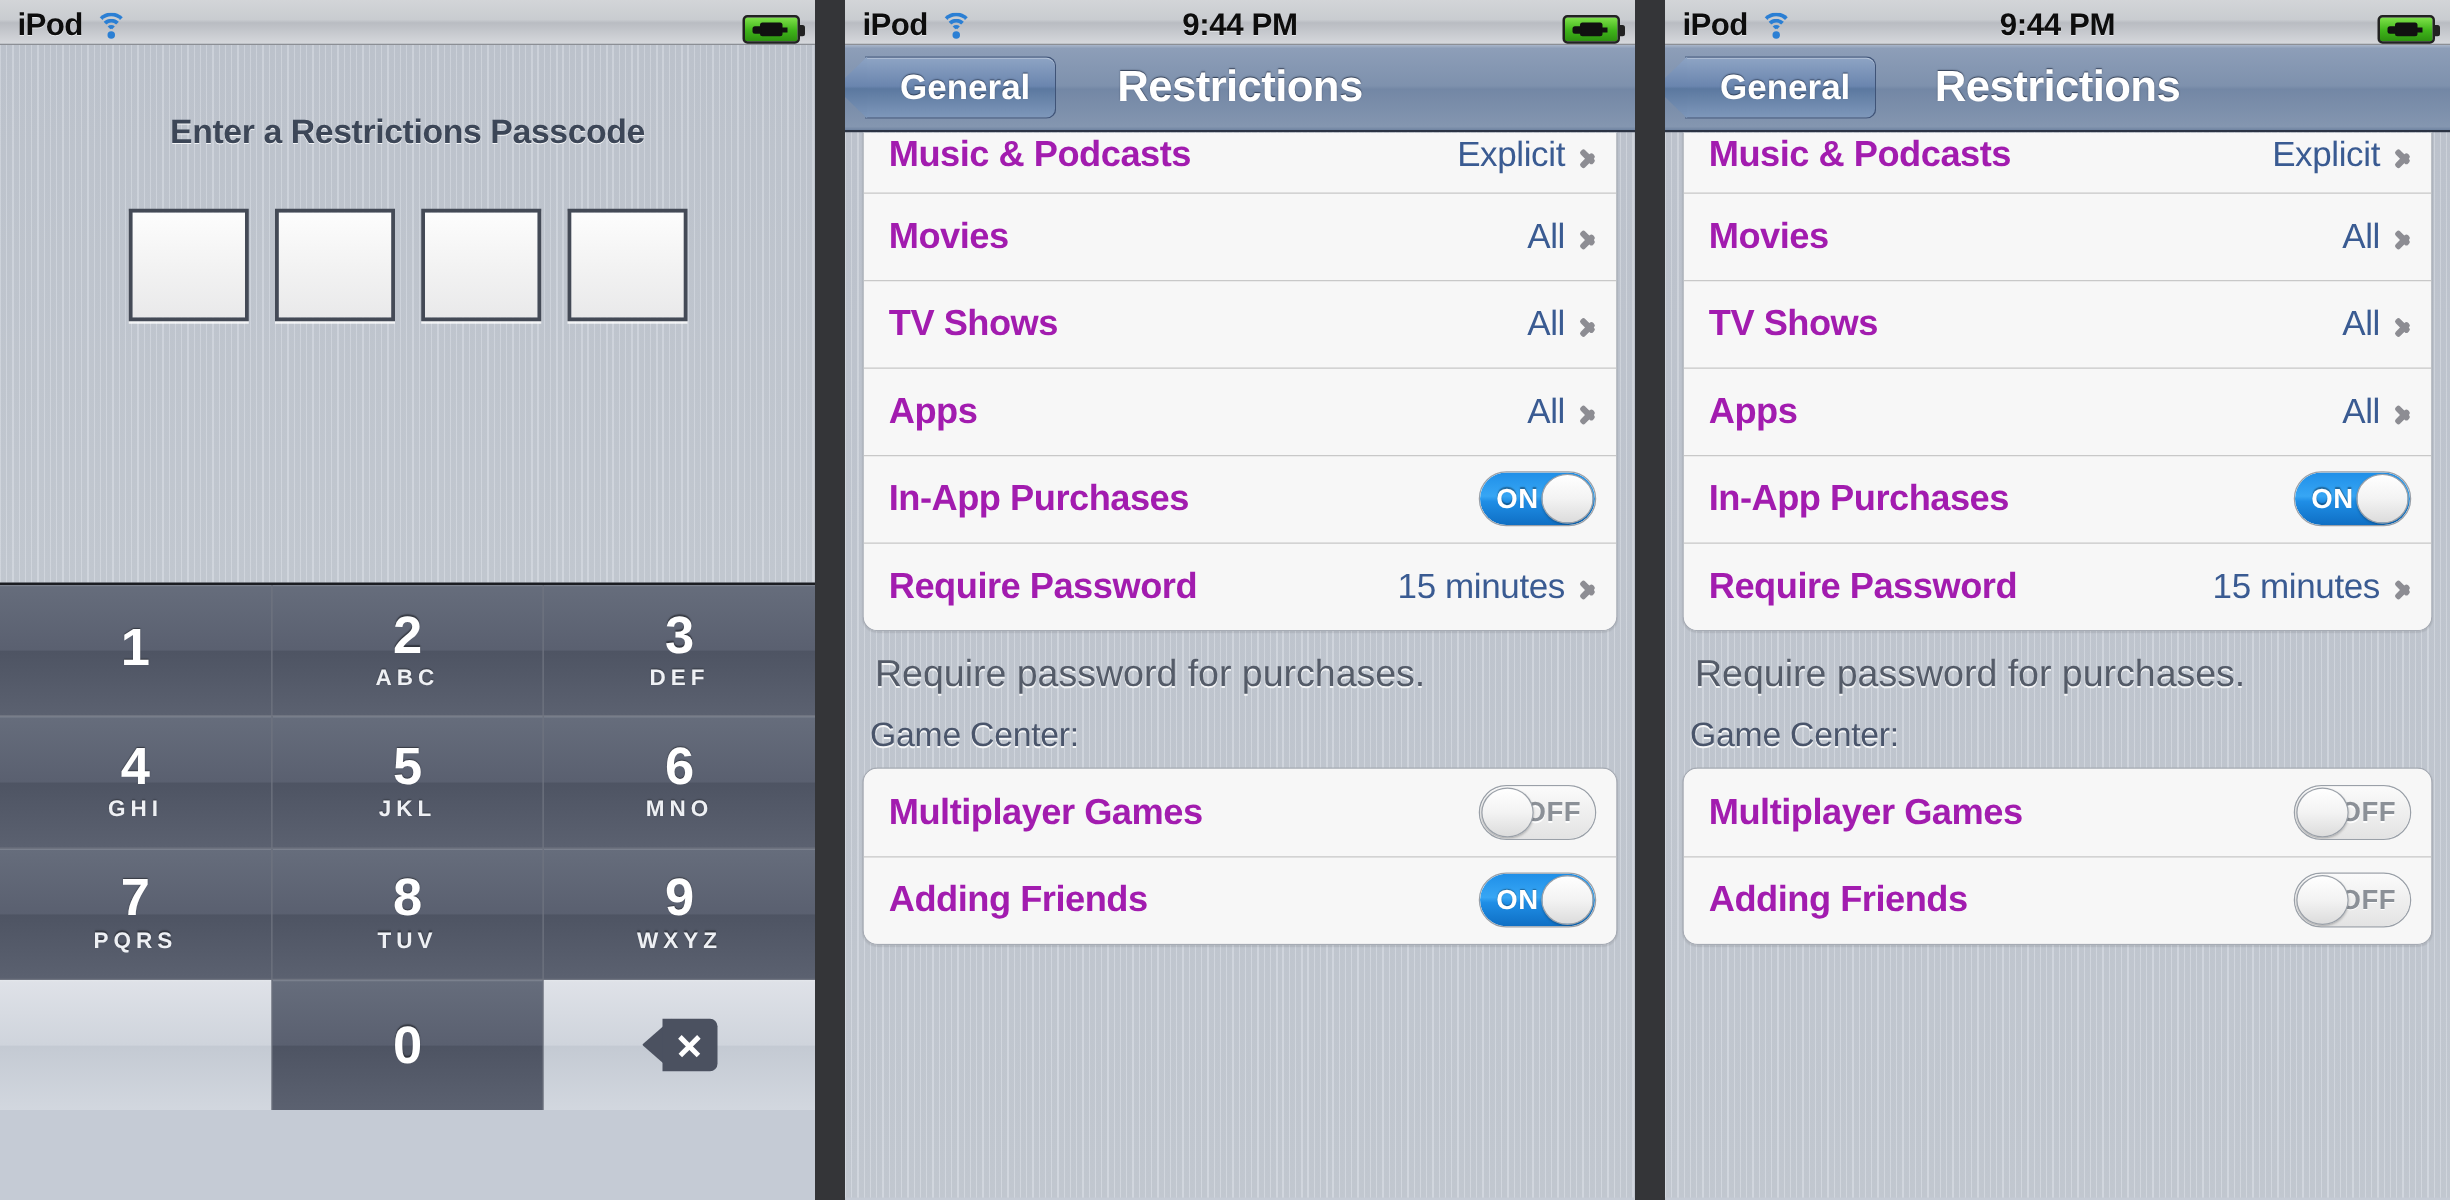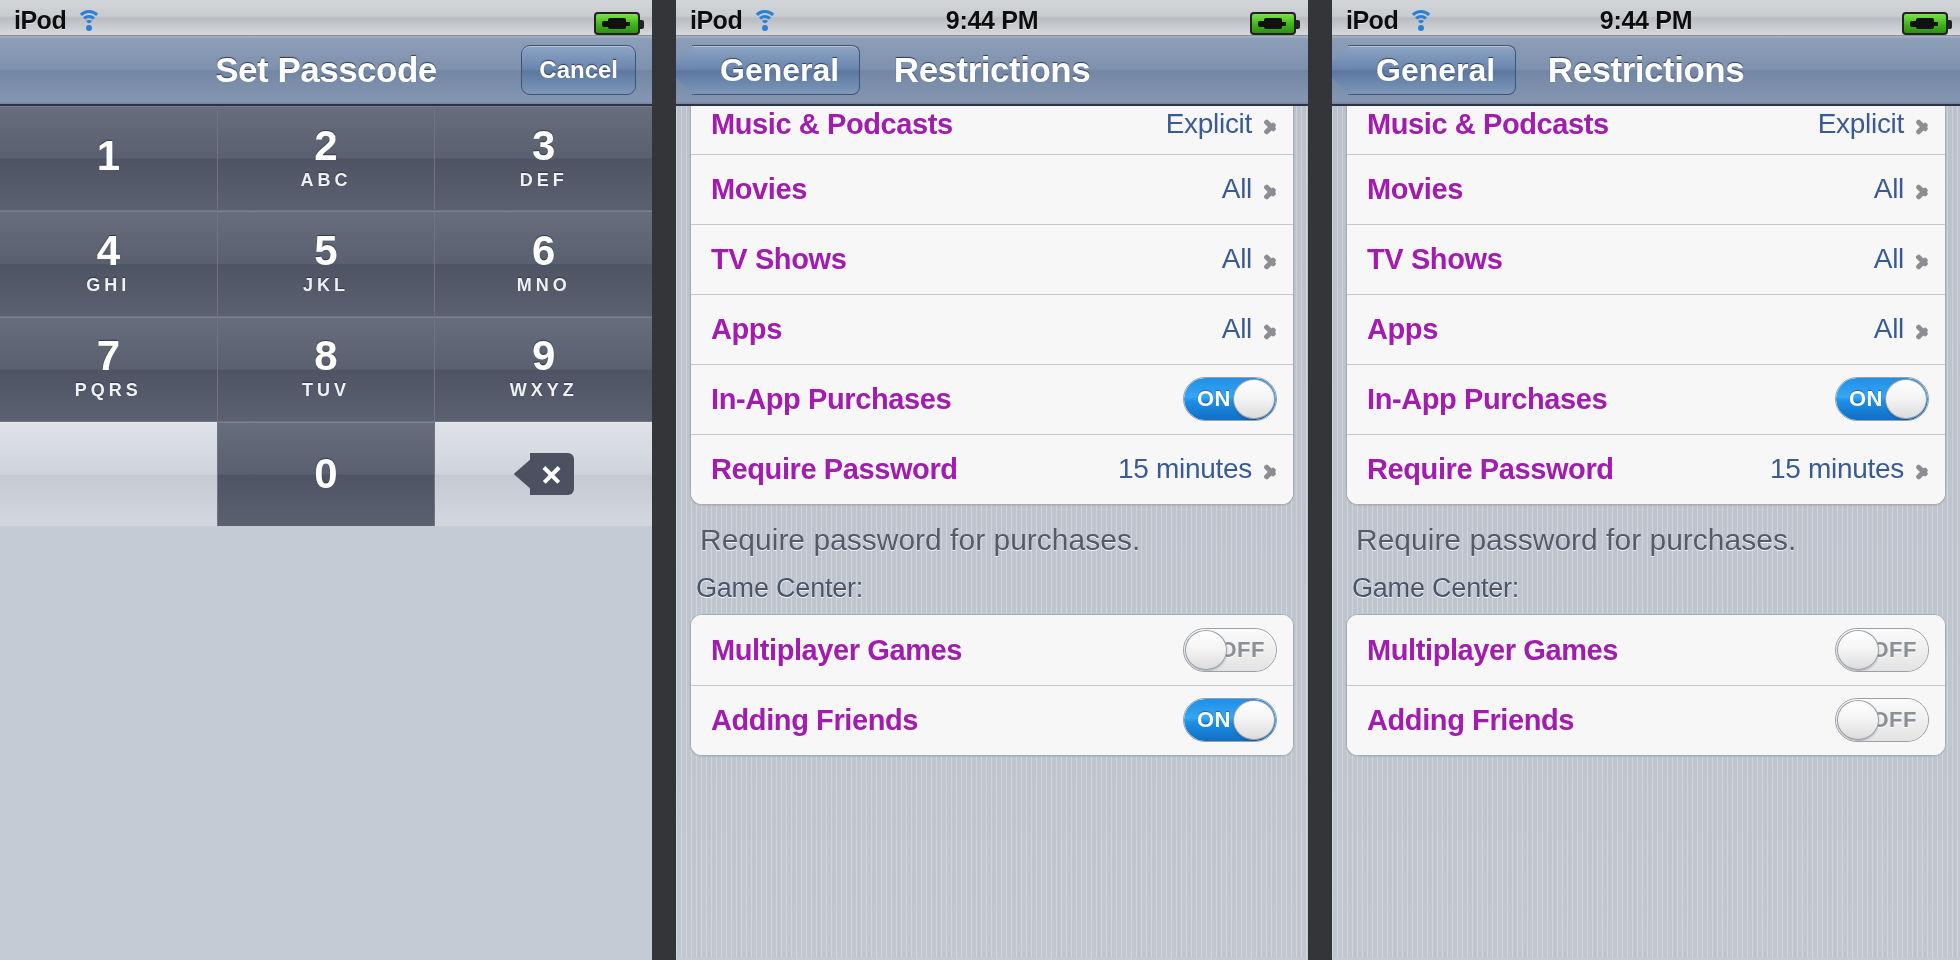--- a/index.html
+++ b/index.html
@@ -56,21 +56,21 @@
     font-weight:bold; color:#fff; letter-spacing:-0.5px;
     text-shadow:0 -1px 1px rgba(20,30,50,0.75); }
 
   
   .backbtn { position:relative; margin-left:16px; height:50px; padding:0 20px 0 28px;
     display:flex; align-items:center; justify-content:center; z-index:3;
     background:linear-gradient(to bottom,#8ea4c4 0%,#6a85ae 48%,#5b789f 52%,#7e97ba 100%);
     border:1px solid #3f5377; border-left:none;
     border-radius:0 8px 8px 0;
     box-shadow:inset 0 1px 0 rgba(255,255,255,0.35);
-    font-size:32px; font-weight:bold; color:#fff;
+    font-size:28px; font-weight:bold; color:#fff;
     text-shadow:0 -1px 1px rgba(20,30,50,0.7); }
   .backbtn .arrow { position:absolute; left:-24px; top:-1px; width:26px; height:50px;
     background:linear-gradient(to bottom,#8ea4c4 0%,#6a85ae 48%,#5b789f 52%,#7e97ba 100%);
     clip-path:polygon(100% 0,100% 100%,0 50%);
     border-left:1px solid transparent;
     filter:drop-shadow(-1px 0 0 #3f5377); }
 
   .cancelbtn { position:absolute; right:16px; height:50px; padding:0 17px;
     display:flex; align-items:center; justify-content:center; z-index:3;
     background:linear-gradient(to bottom,#8ea4c4 0%,#6a85ae 48%,#5b789f 52%,#7e97ba 100%);
@@ -179,25 +179,30 @@
             <span class="dot"></span>
         </span>
       </div>
       <div class="sb-right">
         <span class="battery">
             <span class="plug"></span>
           </span>
       </div>
     </div>
 
-    <div class="navbar">
-      <div class="nav-title">Set Passcode</div>
-      <div class="cancelbtn">Cancel</div>
-    </div>
-
+
+    <div class="pc-body">
+      <div class="pc-prompt">Enter a Restrictions Passcode</div>
+      <div class="pc-boxes">
+        <div class="pc-box"></div>
+        <div class="pc-box"></div>
+        <div class="pc-box"></div>
+        <div class="pc-box"></div>
+      </div>
+    </div>
 
     <div class="keypad">
       <div class="key">
           <span class="num">1</span>
           <span class="ltr"></span>
         </div>
       <div class="key">
           <span class="num">2</span>
           <span class="ltr">ABC</span>
         </div>

